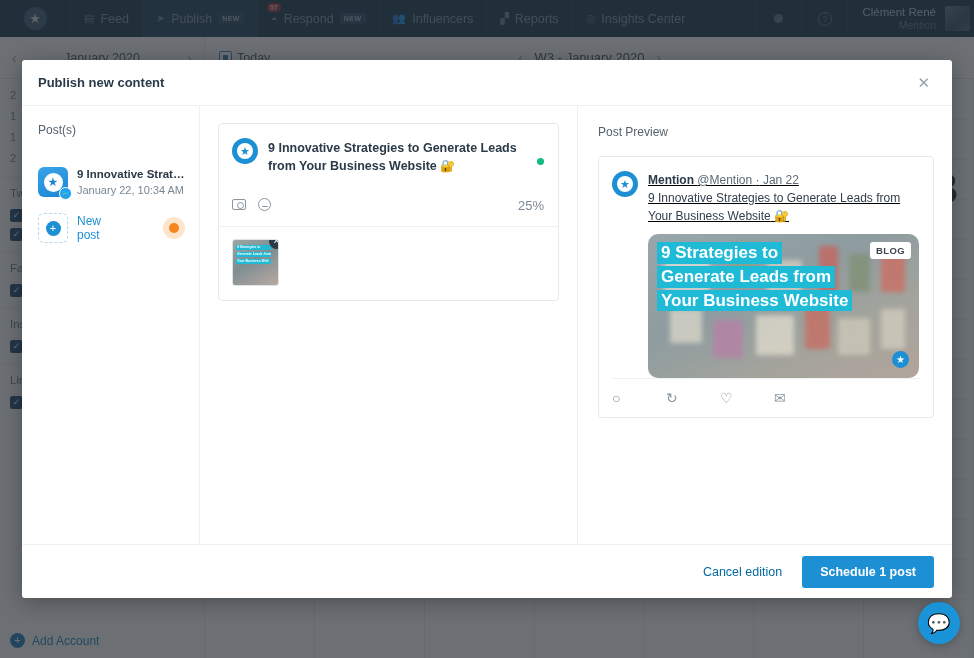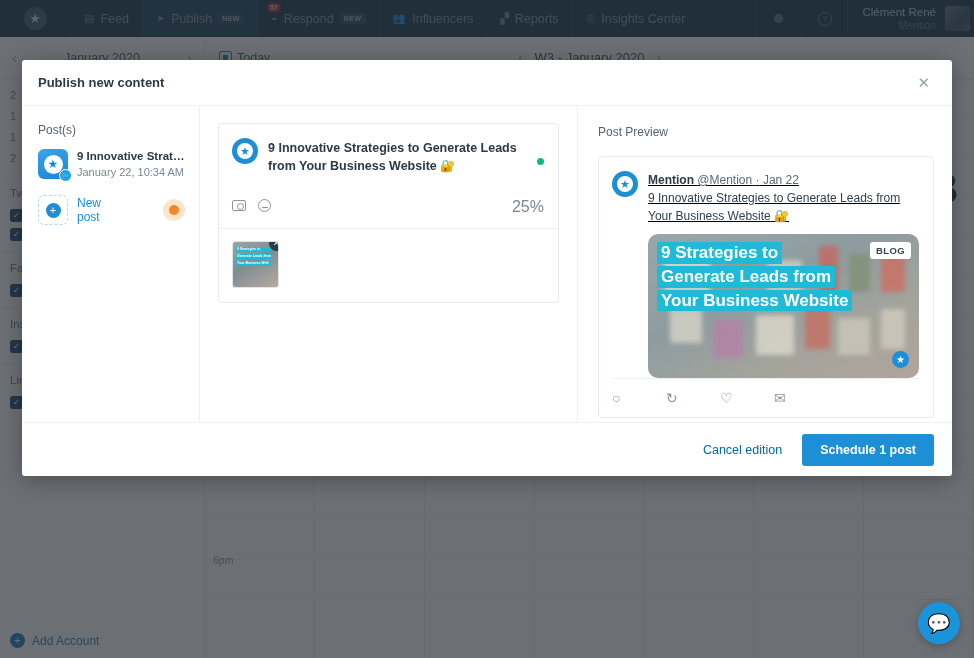--- a/index.html
+++ b/index.html
@@ -136,38 +136,38 @@
   }
   .big3 {
     position: absolute; top: 84px; right: 16px; font-size: 44px; font-weight: bold;
     color: #20323f; font-family: "Liberation Serif", serif;
   }
 
   
   .scrim { position: absolute; inset: 0; background: rgba(38,44,50,0.68); }
 
   .modal {
-    position: absolute; left: 22px; top: 60px; width: 930px; height: 416px;
+    position: absolute; left: 22px; top: 60px; width: 930px; height: 538px;
     background: #fff; border-radius: 3px; box-shadow: 0 4px 22px rgba(0,0,0,.3);
     display: flex; flex-direction: column; overflow: hidden;
   }
   .modal-head {
     height: 46px; display: flex; align-items: center; padding: 0 16px;
     border-bottom: 1px solid #eef1f4; flex: none;
   }
   .modal-title { font-size: 13px; font-weight: bold; color: #2b3a47; }
   .modal-close { margin-left: auto; color: #94a3b0; font-size: 15px; padding: 4px 6px; }
 
   .modal-body { flex: 1; display: flex; min-height: 0; }
 
   .col-posts { width: 178px; border-right: 1px solid #eef1f4; padding: 17px 14px 0 16px; }
   .col-content { width: 378px; border-right: 1px solid #eef1f4; padding: 17px 18px 0 18px; position: relative; }
   .col-preview { flex: 1; padding: 17px 18px 0 20px; }
 
-  .col-label { font-size: 12px; color: #55636f; margin-bottom: 12px; }
+  .col-label { font-size: 12px; color: #55636f; margin-bottom: 30px; }
   .content-head { display: flex; align-items: center; gap: 0; margin-bottom: 16px; height: 17px; }
   .content-head .col-label { margin: 0; }
 
   .post-item { display: flex; align-items: center; gap: 9px; margin-bottom: 16px; }
   .pi-avatar {
     width: 30px; height: 30px; border-radius: 6px; flex: none; position: relative;
     background: linear-gradient(160deg,#3aa3e8,#1b86d4);
     display: flex; align-items: center; justify-content: center;
   }
   .pi-avatar .star {
@@ -253,21 +253,21 @@
     content:""; position:absolute; left:4px; top:2.2px; width:5px; height:5px;
     border:1.4px solid #8a96a1; border-radius:50%;
   }
   .smiley {
     width: 13px; height: 13px; border: 1.5px solid #8a96a1; border-radius: 50%;
     display: inline-block; position: relative;
   }
   .smiley::after {
     content:""; position:absolute; left:2.6px; top:7px; width:6px; height:1.4px; background:#8a96a1; border-radius:1px;
   }
-  .pct { margin-left: auto; color: #7a8793; font-size: 16px; }
+  .pct { margin-left: auto; color: #7a8793; font-size: 13px; }
   .ed-media {
     border-top: 1px solid #eef1f4; padding: 12px 13px 14px 13px;
   }
   .thumb {
     width: 47px; height: 47px; border-radius: 3px; position: relative;
     border: 1px solid #dfe4e9; overflow: hidden;
     background: linear-gradient(150deg,#9aa7a3 0%,#7f8d92 45%,#b7a9a0 100%);
   }
   .thumb .lines { position: absolute; left: 3px; top: 5px; right: 7px; }
   .thumb .ln { height: 5px; background: #1fbad6; margin-bottom: 2px; }

